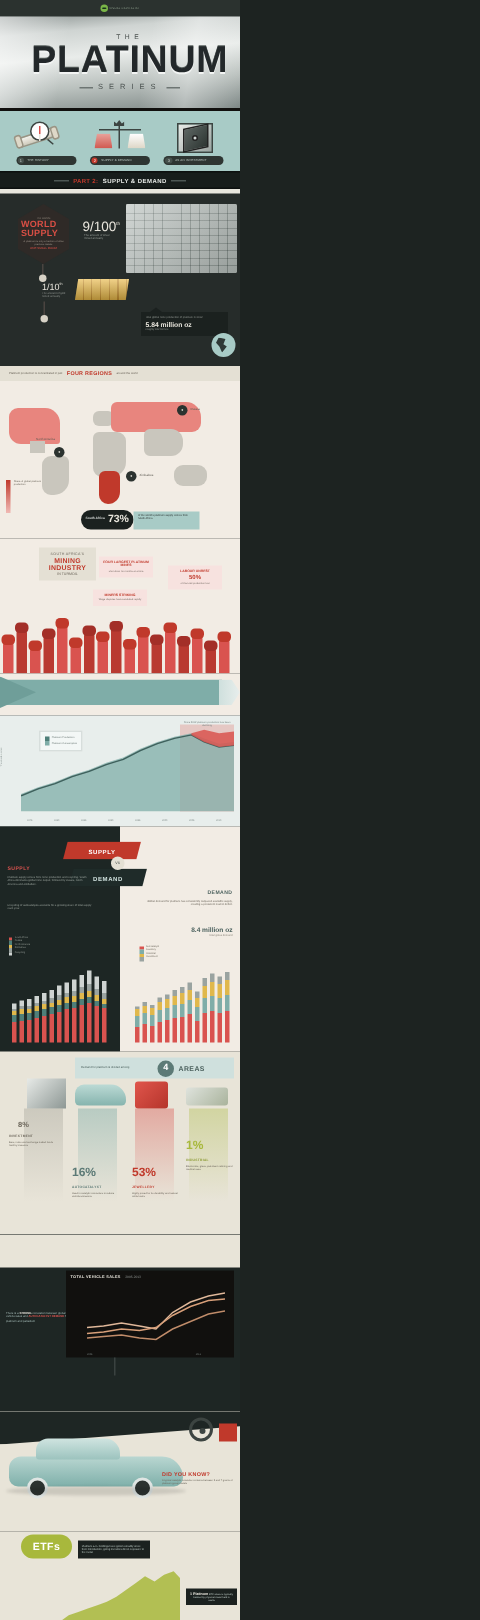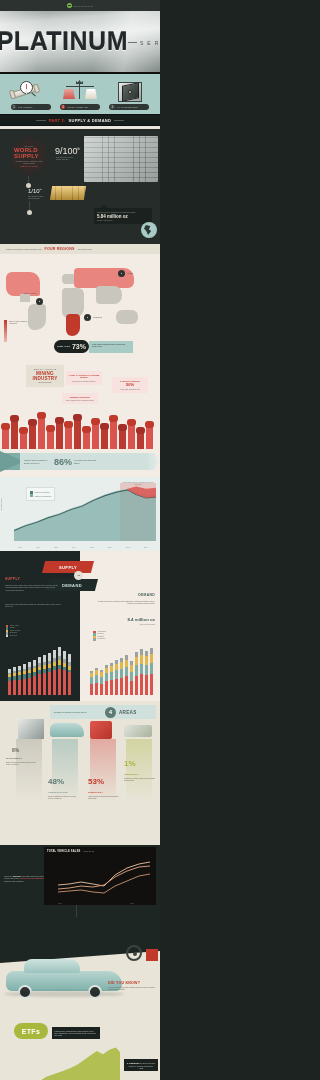--- a/index.html
+++ b/index.html
@@ -19,21 +19,21 @@
   #topbar .logo { display:flex; align-items:center; gap:1px; }
   #topbar .logodot { width:5px;height:5px;border-radius:50%;background:#7ab648; position:relative;}
   #topbar .logodot:after{content:"";position:absolute;left:1px;top:1.6px;width:3px;height:1.8px;background:#16301a;border-radius:40%;}
   #topbar .logotxt{font-size:1.8px;color:#8fa08f;letter-spacing:.2px;}
 
   
   #masthead {
     height: 63px;
     background: linear-gradient(175deg,#8e9694 0%,#cfd4d2 18%,#e9ecea 42%,#b9c0bd 70%,#7d8785 100%);
     border-bottom: 2px solid #11100e;
-    display:flex; align-items:center; justify-content:center;
+    display:flex; flex-direction:column; align-items:center; justify-content:center;
     position:relative;
     padding-left:13px;
   }
   #masthead:before{
     content:""; position:absolute; inset:0;
     background:linear-gradient(100deg,rgba(255,255,255,.55) 0%,rgba(255,255,255,0) 28%,rgba(255,255,255,0) 60%,rgba(255,255,255,.35) 78%,rgba(255,255,255,0) 100%);
   }
   .mh-the{font-size:4.5px;letter-spacing:3px;color:#4b5250;margin-bottom:1px;position:relative;}
   .mh-title{
     font-size:25px; font-weight:bold; letter-spacing:.5px; line-height:25px;
@@ -418,25 +418,20 @@
       <span class="fist dk" style="left:119px;height:21px;"></span>
       <span class="fist" style="left:128px;height:26px;"></span>
       <span class="fist dk" style="left:137px;height:18px;"></span>
       <span class="fist" style="left:146px;height:24px;"></span>
     </div>
   </div>
 
   <div id="arrowsec">
     <div class="arrowband"></div>
     <div class="arrowhead"></div>
-    <div class="arrowband2">
-      <span class="ab-txt">Platinum mine production in South Africa fell by</span>
-      <span class="ab-pct">86%</span>
-      <span class="ab-txt2">in a single week during the strikes</span>
-    </div>
     <div class="ab-fade"></div>
   </div>
 
   <div id="areachart">
     <div class="ch-axistitle">Thousand ounces</div>
     <div class="ch-plot" id="plot1">
       <div class="projband" style="right:0;top:0;bottom:0;"></div>
       <svg viewBox="0 0 100 50" preserveAspectRatio="none" style="position:absolute;inset:0;width:100%;height:100%">
         <polygon points="0,40 8,36 16,33 24,29 32,26 40,22 48,19 56,14 64,10 72,7 80,5 86,8 93,11 100,10 100,50 0,50" fill="#7fada8" opacity=".75"></polygon>
         <polyline points="0,41 8,37 16,34 24,30 32,27 40,23 48,20 56,15 64,11 72,8 80,6 86,10 93,13 100,12" fill="none" stroke="#3f615d" stroke-width=".8"></polyline>
@@ -566,21 +561,21 @@
     </div>
 
     <div style="position:absolute;left:18px;top:18px;width:26px;height:20px;background:linear-gradient(135deg,#e7eae7,#8d9794);"></div>
     <div class="beam" style="left:16px;background:linear-gradient(180deg,rgba(140,140,130,.3),rgba(140,140,130,0));"></div>
     <span class="pctbig" style="left:12px;top:46px;color:#6d675c;font-size:5px;">8%</span>
     <span class="a4lab" style="left:6px;top:56px;color:#6d675c;">INVESTMENT</span>
     <span class="a4txt" style="left:6px;top:60px;">Bars, coins and exchange traded funds held by investors</span>
 
     <div style="position:absolute;left:50px;top:22px;width:34px;height:14px;background:linear-gradient(180deg,#bcdad5,#86b4ae);border-radius:6px 10px 3px 3px;"></div>
     <div class="beam" style="left:52px;background:linear-gradient(180deg,rgba(127,173,168,.45),rgba(127,173,168,0));"></div>
-    <span class="pctbig" style="left:48px;top:76px;color:#5c7a76;">48%</span>
+    <span class="pctbig" style="left:48px;top:76px;color:#5c7a76;">16%</span>
     <span class="a4lab" style="left:48px;top:90px;color:#5c7a76;">AUTOCATALYST</span>
     <span class="a4txt" style="left:48px;top:94px;">Used in catalytic converters to reduce vehicle emissions</span>
 
     <div style="position:absolute;left:90px;top:20px;width:22px;height:18px;background:linear-gradient(135deg,#e0564c,#b5342b);border-radius:2px;"></div>
     <div class="beam" style="left:90px;background:linear-gradient(180deg,rgba(217,83,79,.4),rgba(217,83,79,0));"></div>
     <span class="pctbig" style="left:88px;top:76px;color:#c0392b;">53%</span>
     <span class="a4lab" style="left:88px;top:90px;color:#c0392b;">JEWELLERY</span>
     <span class="a4txt" style="left:88px;top:94px;">Highly prized for its durability and natural white lustre</span>
 
     <div style="position:absolute;left:124px;top:24px;width:28px;height:12px;background:linear-gradient(135deg,#dfe3dd,#a9b39c);border-radius:2px;"></div>

